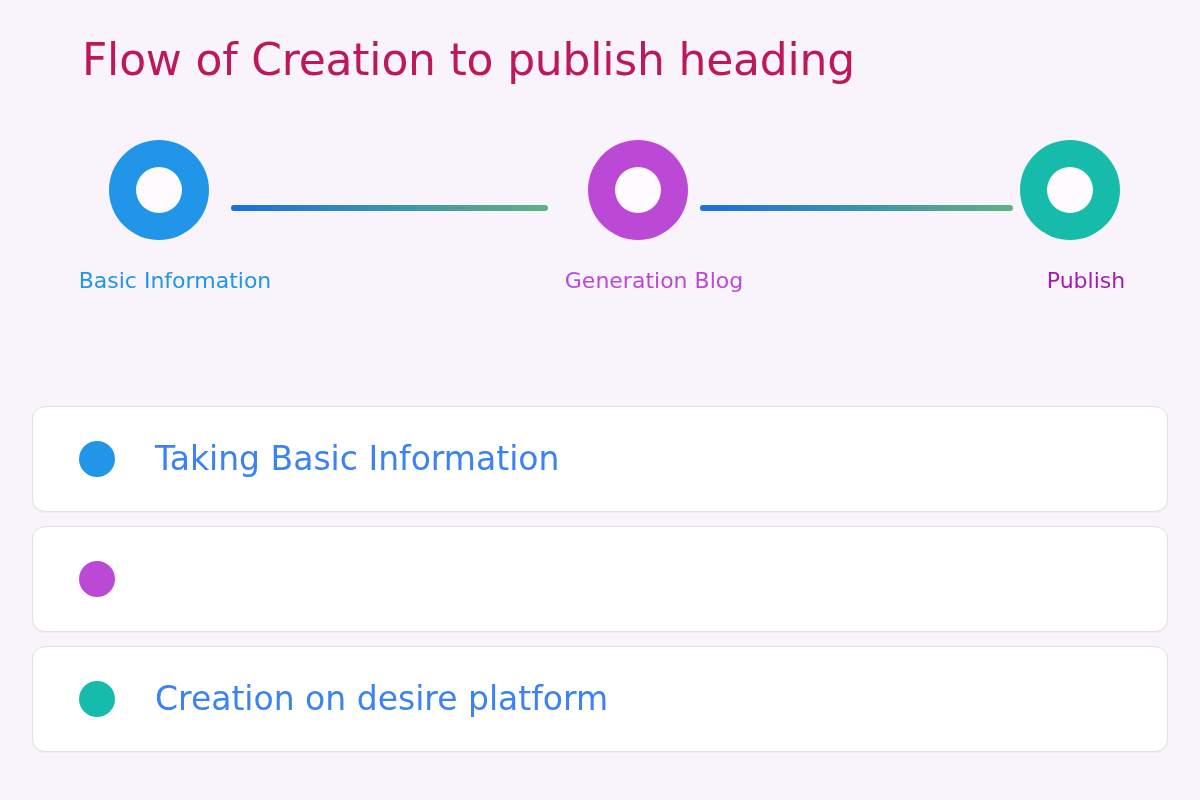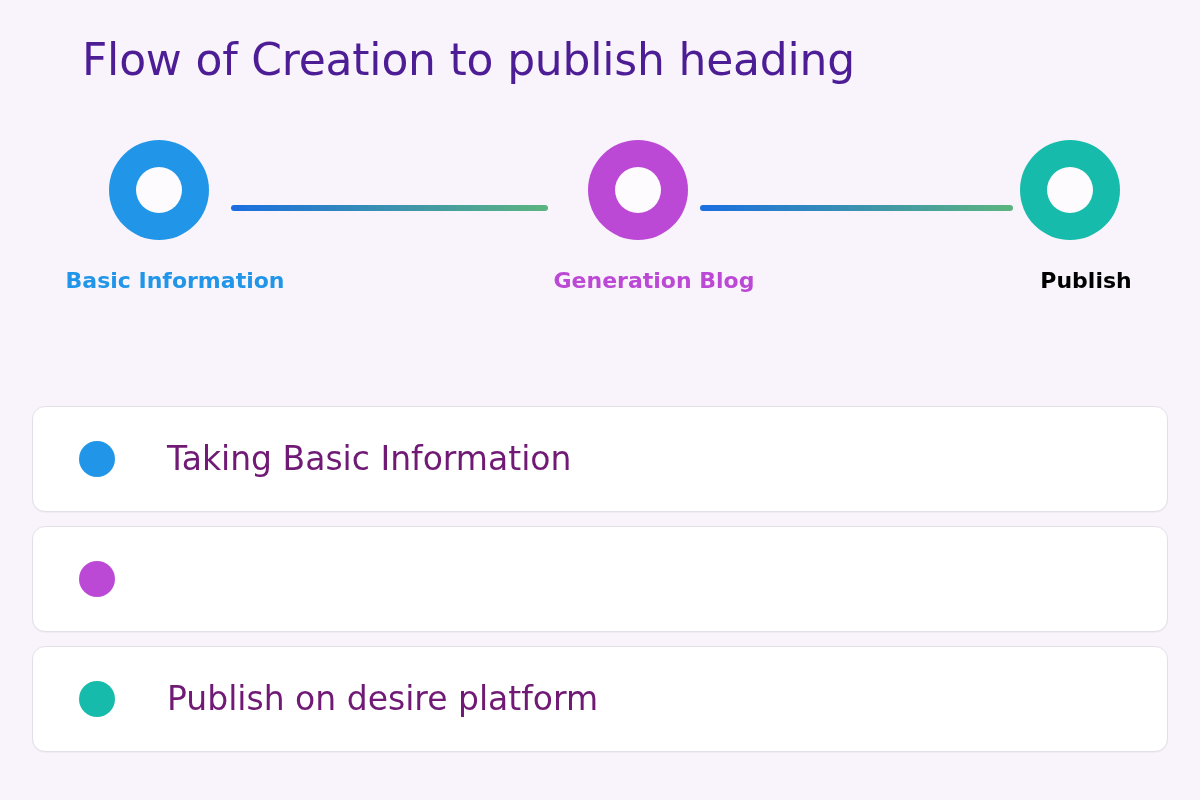--- a/index.html
+++ b/index.html
@@ -17,21 +17,21 @@
     position: relative;
   }
 
   
   .page-title {
     position: absolute;
     left: 82px;
     top: 34px;
     font-size: 44px;
     font-weight: 400;
-    color: #4c1d95;
+    color: #be185d;
     letter-spacing: -0.2px;
     white-space: nowrap;
     line-height: 1.2;
   }
 
   
   .stepper {
     position: absolute;
     left: 0;
     top: 140px;
@@ -60,21 +60,21 @@
   }
   .step-hole {
     width: 46px;
     height: 46px;
     border-radius: 50%;
     background: #fdfbfe;
   }
   .step-label {
     margin-top: 28px;
     font-size: 22px;
-    font-weight: 700;
+    font-weight: 400;
     white-space: nowrap;
     line-height: 1.2;
     margin-left: 32px;
   }
 
   
   .connector {
     position: absolute;
     height: 6px;
     border-radius: 3px;
@@ -101,24 +101,24 @@
     margin-bottom: 14px;
     box-shadow: 0 1px 1px rgba(20, 10, 40, 0.035);
   }
   .card-dot {
     width: 36px;
     height: 36px;
     border-radius: 50%;
     flex: 0 0 36px;
   }
   .card-text {
-    margin-left: 52px;
+    margin-left: 40px;
     font-size: 33px;
     font-weight: 400;
-    color: #701a75;
+    color: #3b82f6;
     line-height: 1.2;
     white-space: nowrap;
   }
 </style>
 </head>
 <body style="background: rgb(249, 244, 251);">
 
 <div class="page-title">Flow of Creation to publish heading</div>
 
 <div class="stepper">
@@ -138,32 +138,32 @@
     <div class="step-circle" id="step-circle-1" style="background: rgb(188, 73, 214);">
       <div class="step-hole" id="step-hole-1" style="background: rgb(253, 251, 254);"></div>
     </div>
     <div class="step-label" id="step-label-1" style="color: rgb(188, 73, 214);">Generation Blog</div>
   </div>
 
   <div class="step step-2">
     <div class="step-circle" id="step-circle-2" style="background: rgb(23, 187, 171);">
       <div class="step-hole" id="step-hole-2" style="background: rgb(253, 251, 254);"></div>
     </div>
-    <div class="step-label" id="step-label-2" style="color: #000000;">Publish</div>
+    <div class="step-label" id="step-label-2" style="color: #a21caf;">Publish</div>
   </div>
 </div>
 
 <div class="card-list">
 
   <div class="card">
     <div class="card-dot" id="card-dot-0" style="background: rgb(33, 150, 232);"></div>
     <div class="card-text">Taking Basic Information</div>
   </div>
 
   <div class="card">
     <div class="card-dot" id="card-dot-1" style="background: rgb(188, 73, 214);"></div>
   </div>
 
   <div class="card">
     <div class="card-dot" id="card-dot-2" style="background: rgb(23, 187, 171);"></div>
-    <div class="card-text">Publish on desire platform</div>
+    <div class="card-text">Creation on desire platform</div>
   </div>
 </div>
 
 </body></html>

